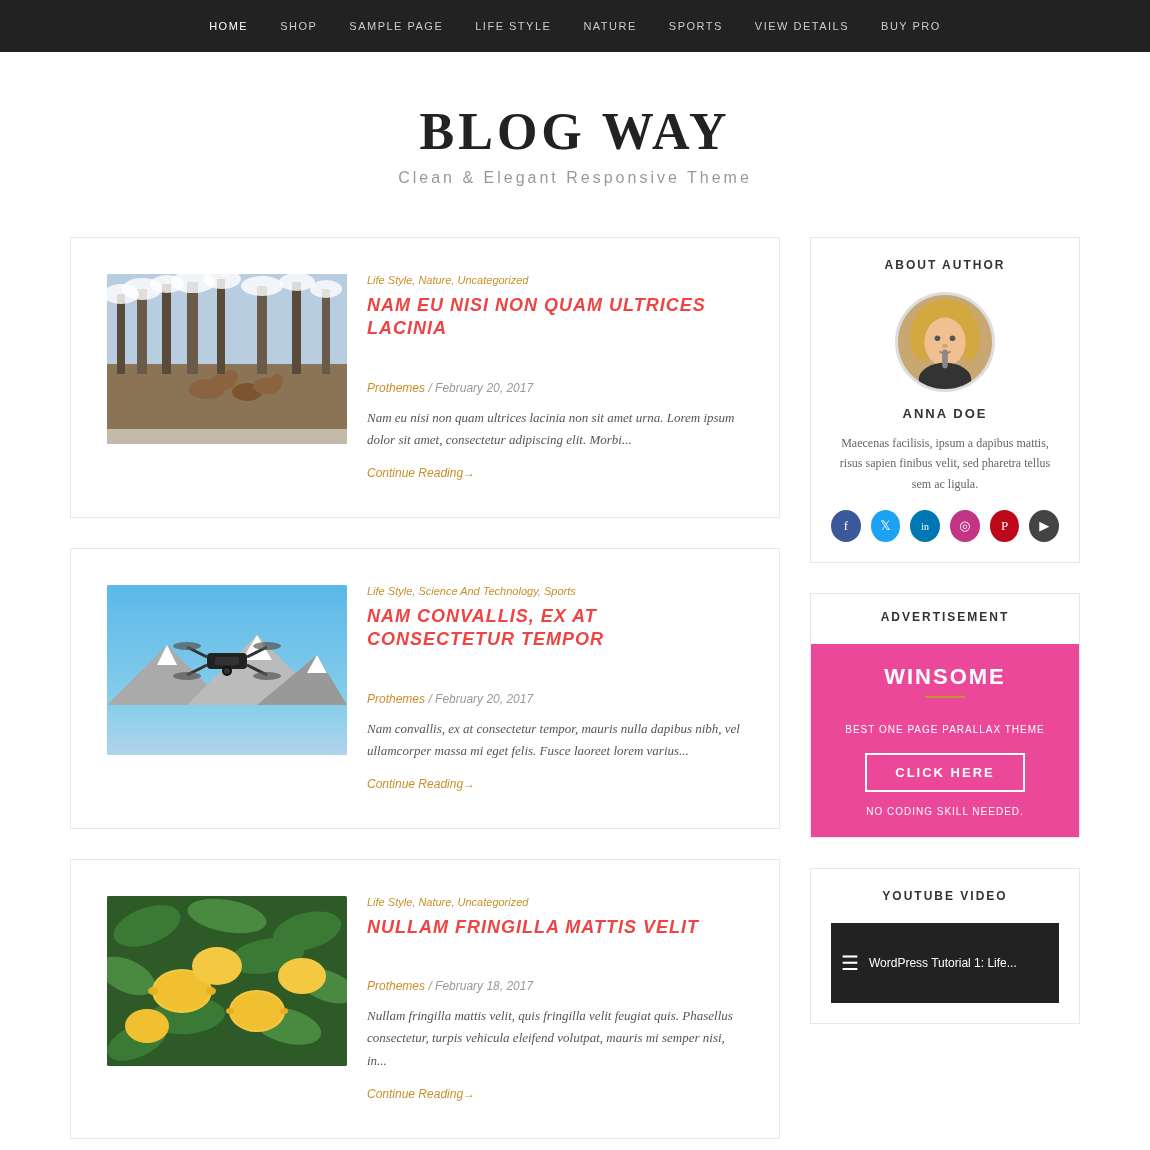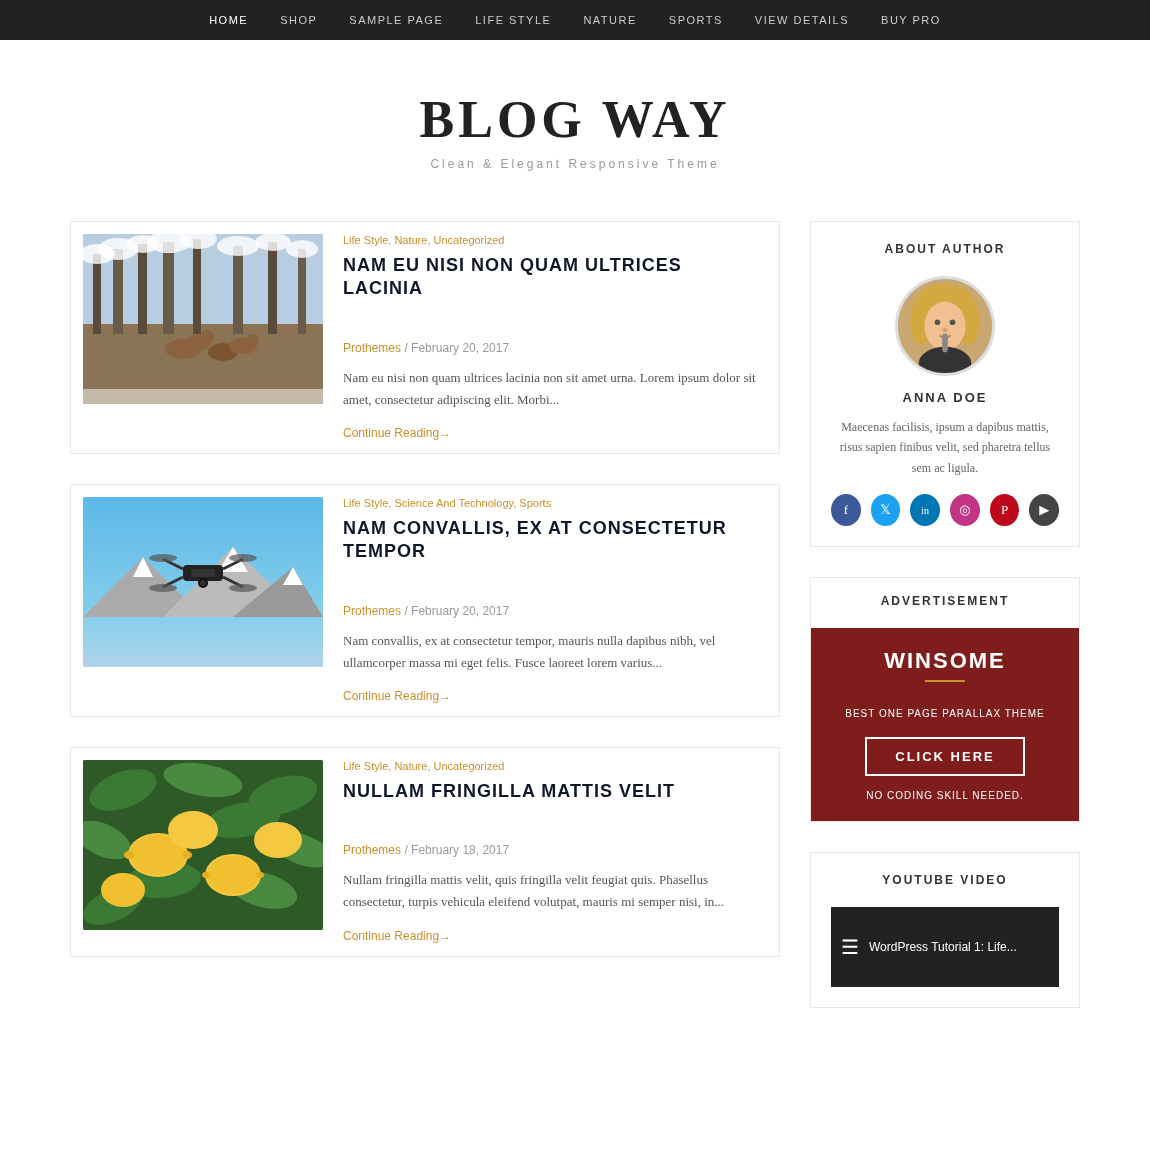--- a/index.html
+++ b/index.html
@@ -1,57 +1,57 @@
 <!DOCTYPE html>
 <html><head>
   <meta charset="utf-8">
   <style>
     * { box-sizing: border-box; margin: 0; padding: 0; }
     body { font-family: Georgia, 'Times New Roman', serif; background: #fff; color: #333; font-size: 14px; }
 
     
-    nav { background: #222; display: flex; justify-content: center; align-items: center; padding: 0 20px; height: 40px; }
+    nav { background: #222; display: flex; justify-content: center; align-items: center; padding: 0 20px; height: 52px; }
     nav a { color: #ccc; text-decoration: none; font-family: Arial, sans-serif; font-size: 11px; letter-spacing: 1.5px; text-transform: uppercase; padding: 0 16px; }
     nav a.active { color: #fff; }
 
     
     .site-header { text-align: center; padding: 50px 7px 30px; }
     .site-title { font-family: 'Palatino Linotype', Palatino, serif; font-size: 52px; font-weight: bold; letter-spacing: 4px; color: #222; }
-    .site-tagline { font-family: Arial, sans-serif; font-size: 12px; letter-spacing: 3px; color: #999; margin-top: 8px; }
+    .site-tagline { font-family: Arial, sans-serif; font-size: 16px; letter-spacing: 3px; color: #999; margin-top: 8px; }
 
     
     .content-wrapper { max-width: 1050px; margin: 0 auto; padding: 20px; display: flex; gap: 30px; }
     .main-content { flex: 1; }
     .sidebar { width: 270px; flex-shrink: 0; }
 
     
-    .article-card { border: 1px solid #e8e8e8; margin-bottom: 30px; padding: 12px; display: flex; gap: 20px; background: #fff; }
+    .article-card { border: 1px solid #e8e8e8; margin-bottom: 30px; padding: 36px; display: flex; gap: 20px; background: #fff; font-style: italic; }
     .article-image { width: 240px; height: 170px; flex-shrink: 0; background: #ccc; overflow: hidden; border-radius: 2px; }
     .article-image svg { width: 100%; height: 100%; }
     .article-meta-categories { font-family: Arial, sans-serif; font-size: 11px; color: #c8902a; margin-bottom: 8px; }
     .article-meta-categories span { color: #999; }
-    .article-title { font-family: Arial, sans-serif; font-size: 18px; font-weight: bold; letter-spacing: 1px; text-transform: uppercase; color: #0f172a; margin-bottom: 10px; line-height: 1.3; }
+    .article-title { font-family: Arial, sans-serif; font-size: 18px; font-weight: bold; letter-spacing: 1px; text-transform: uppercase; color: #ef4444; margin-bottom: 10px; line-height: 1.3; }
     .article-byline { font-family: Arial, sans-serif; font-size: 12px; color: #999; margin-bottom: 12px; margin-top: 40px; }
     .article-byline a { color: #c8902a; text-decoration: none; }
     .article-excerpt { font-size: 13px; color: #555; line-height: 1.7; margin-bottom: 14px; }
     .continue-reading { font-family: Arial, sans-serif; font-size: 12px; color: #c8902a; text-decoration: none; }
 
     
     .sidebar-section { margin-bottom: 30px; border: 1px solid #e8e8e8; padding: 20px; background: #fff; }
     .sidebar-section-title { font-family: Arial, sans-serif; font-size: 12px; font-weight: bold; letter-spacing: 2px; text-transform: uppercase; color: #333; text-align: center; margin-bottom: 20px; }
 
     
     .author-avatar { width: 100px; height: 100px; border-radius: 50%; background: #bbb; margin: 0 auto 14px; overflow: hidden; display: flex; align-items: center; justify-content: center; border: 3px solid #ddd; }
     .author-name { text-align: center; font-family: Arial, sans-serif; font-size: 13px; font-weight: bold; letter-spacing: 2px; color: #333; margin-bottom: 12px; }
     .author-bio { text-align: center; font-size: 12px; color: #666; line-height: 1.7; margin-bottom: 16px; }
     .social-icons { display: flex; justify-content: center; gap: 10px; }
     .social-icon { width: 32px; height: 32px; border-radius: 50%; background: #444; color: #fff; display: flex; align-items: center; justify-content: center; font-size: 13px; cursor: pointer; text-decoration: none; }
 
     
-    .ad-box { background: #7f1d1d; padding: 20px; text-align: center; }
+    .ad-box { background: #ec4899; padding: 20px; text-align: center; }
     .ad-product-name { font-family: Arial, sans-serif; font-size: 22px; font-weight: bold; color: #fff; letter-spacing: 2px; margin-bottom: 6px; }
     .ad-divider { width: 40px; height: 2px; background: #c8902a; margin: 0 auto 10px; }
     .ad-tagline { font-family: Arial, sans-serif; font-size: 10px; letter-spacing: 1px; color: #fff; text-transform: uppercase; margin-bottom: 16px; line-height: 1.5; margin-top: 24px; }
     .ad-button { background: transparent; border: 2px solid #fff; color: #fff; font-family: Arial, sans-serif; font-size: 13px; font-weight: bold; letter-spacing: 2px; padding: 10px 28px; cursor: pointer; text-transform: uppercase; margin-bottom: 14px; }
     .ad-note { font-family: Arial, sans-serif; font-size: 10px; letter-spacing: 1px; color: #fff; text-transform: uppercase; }
 
     
     .youtube-thumb { background: #222; height: 80px; display: flex; align-items: center; padding: 10px; gap: 10px; margin-top: 10px; }
     .youtube-icon { font-size: 20px; color: #fff; }
     .youtube-text { color: #fff; font-family: Arial, sans-serif; font-size: 12px; }

